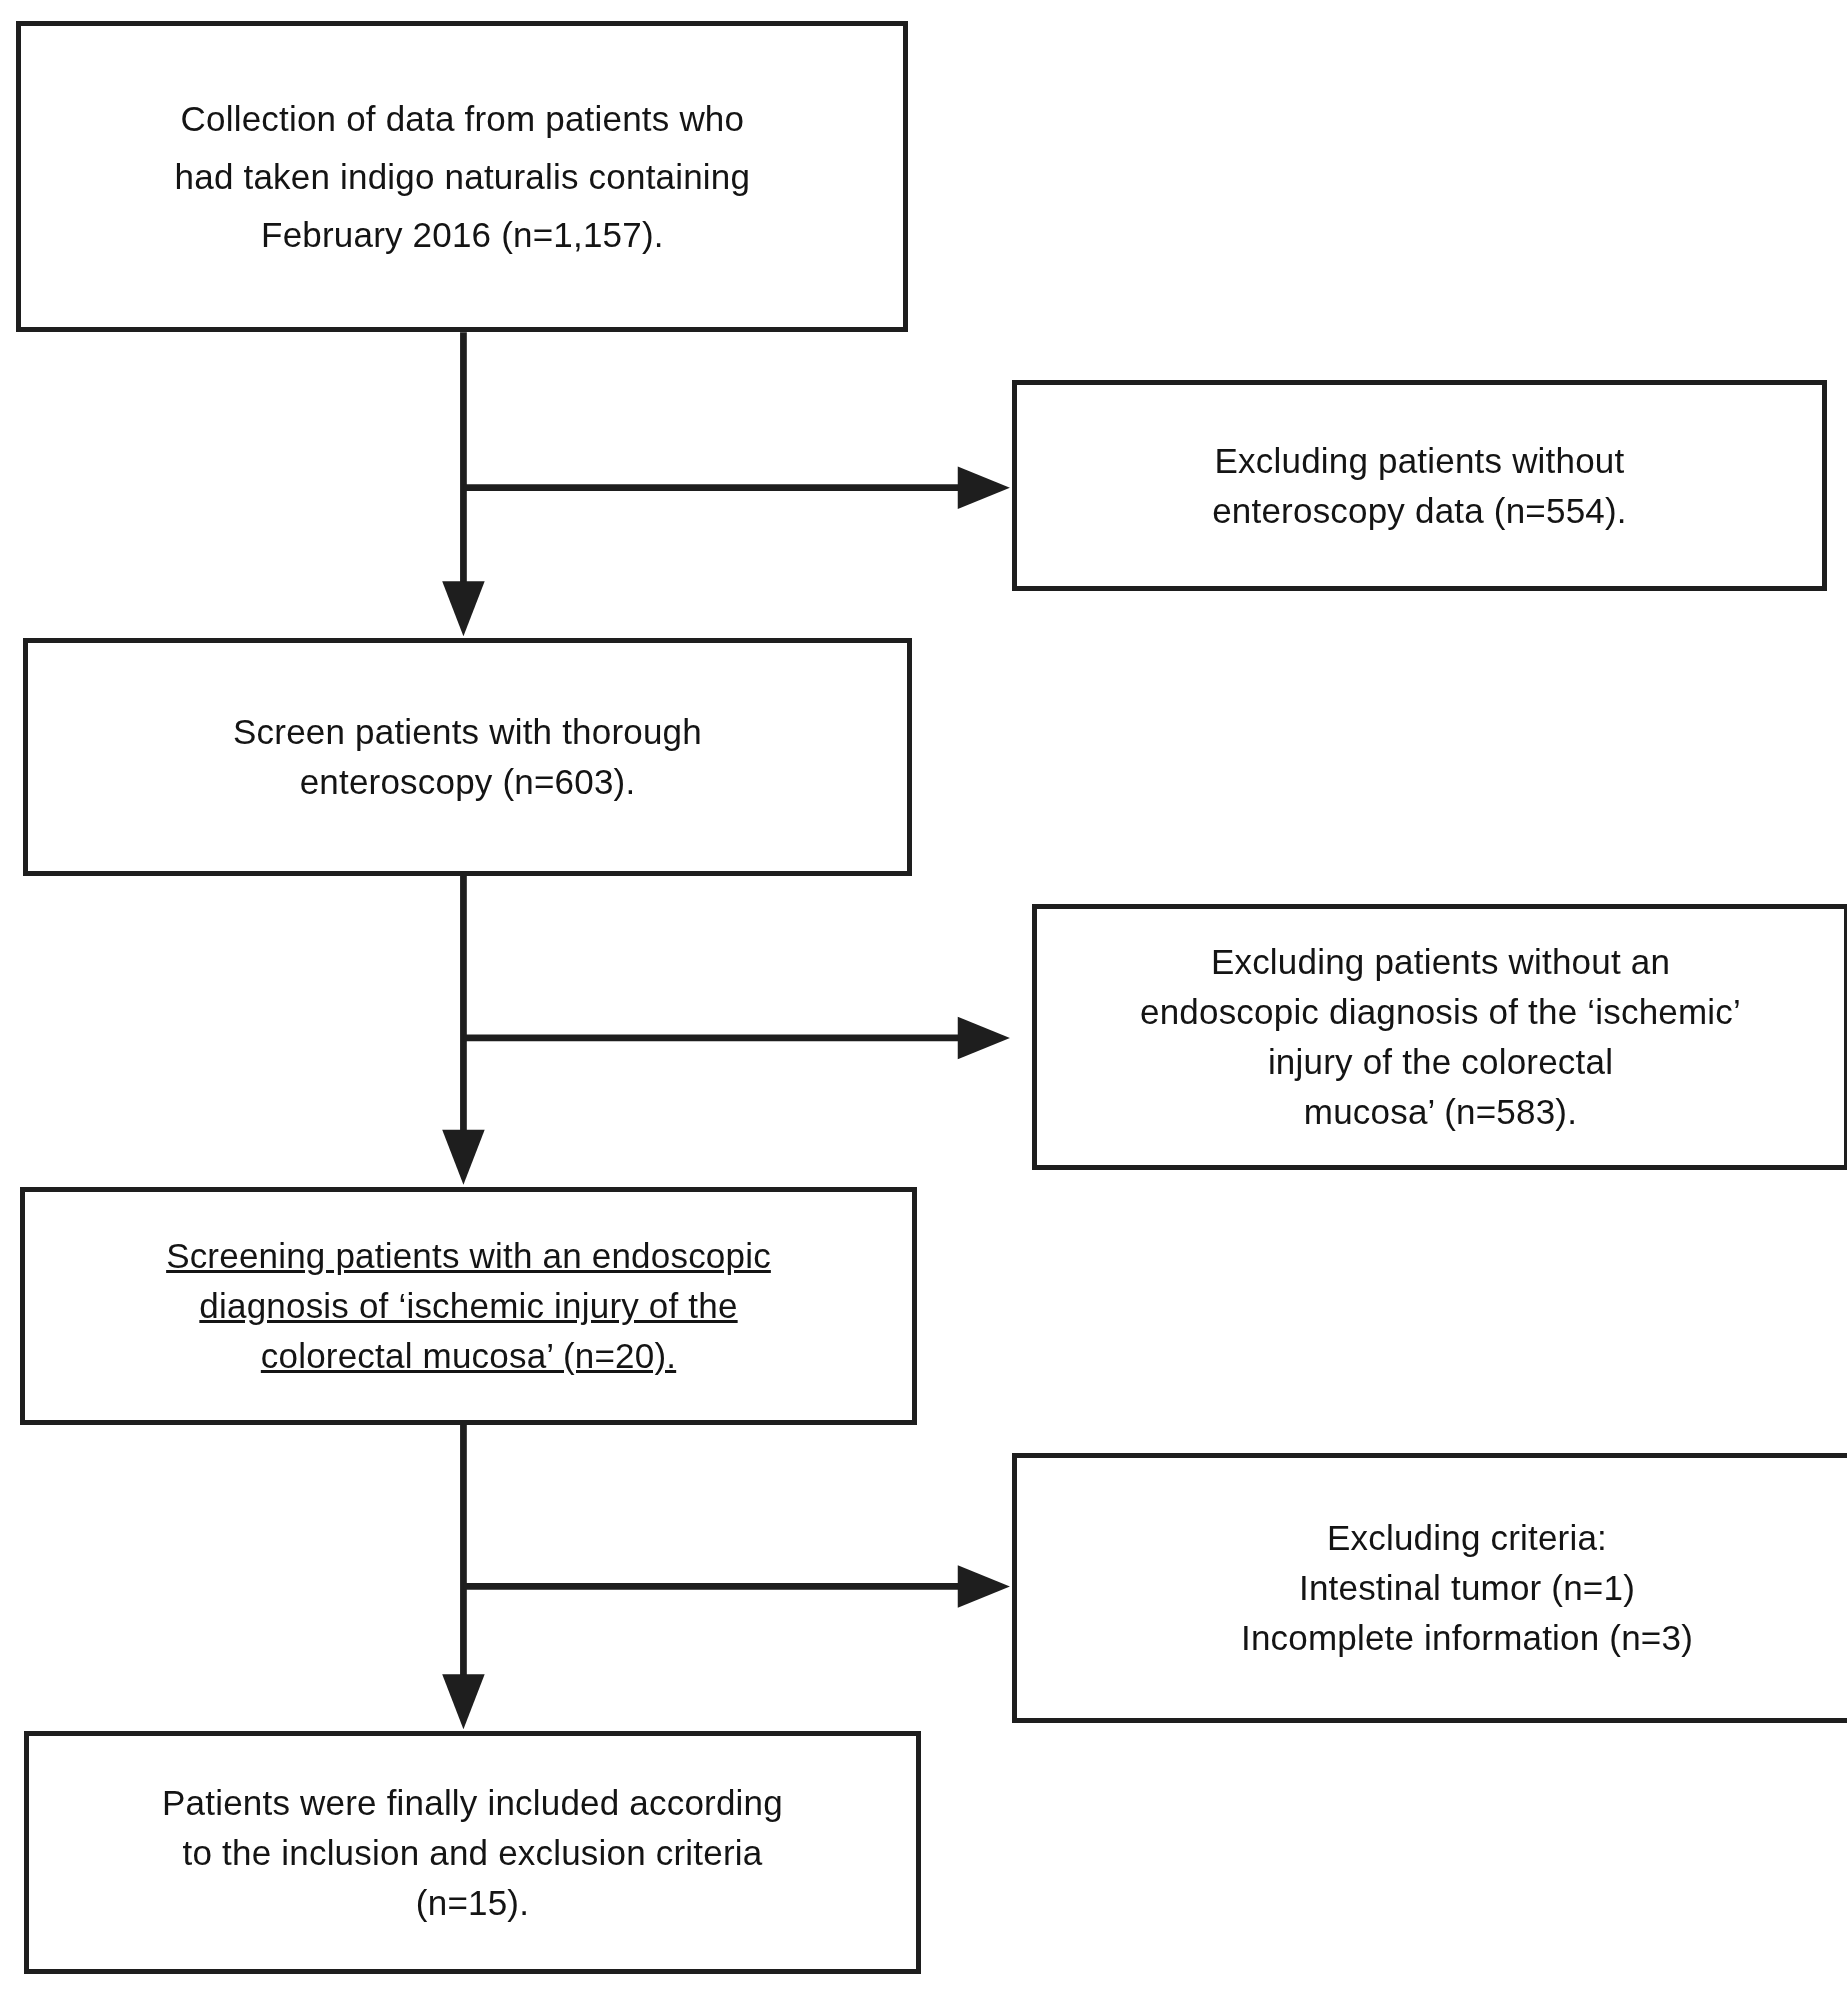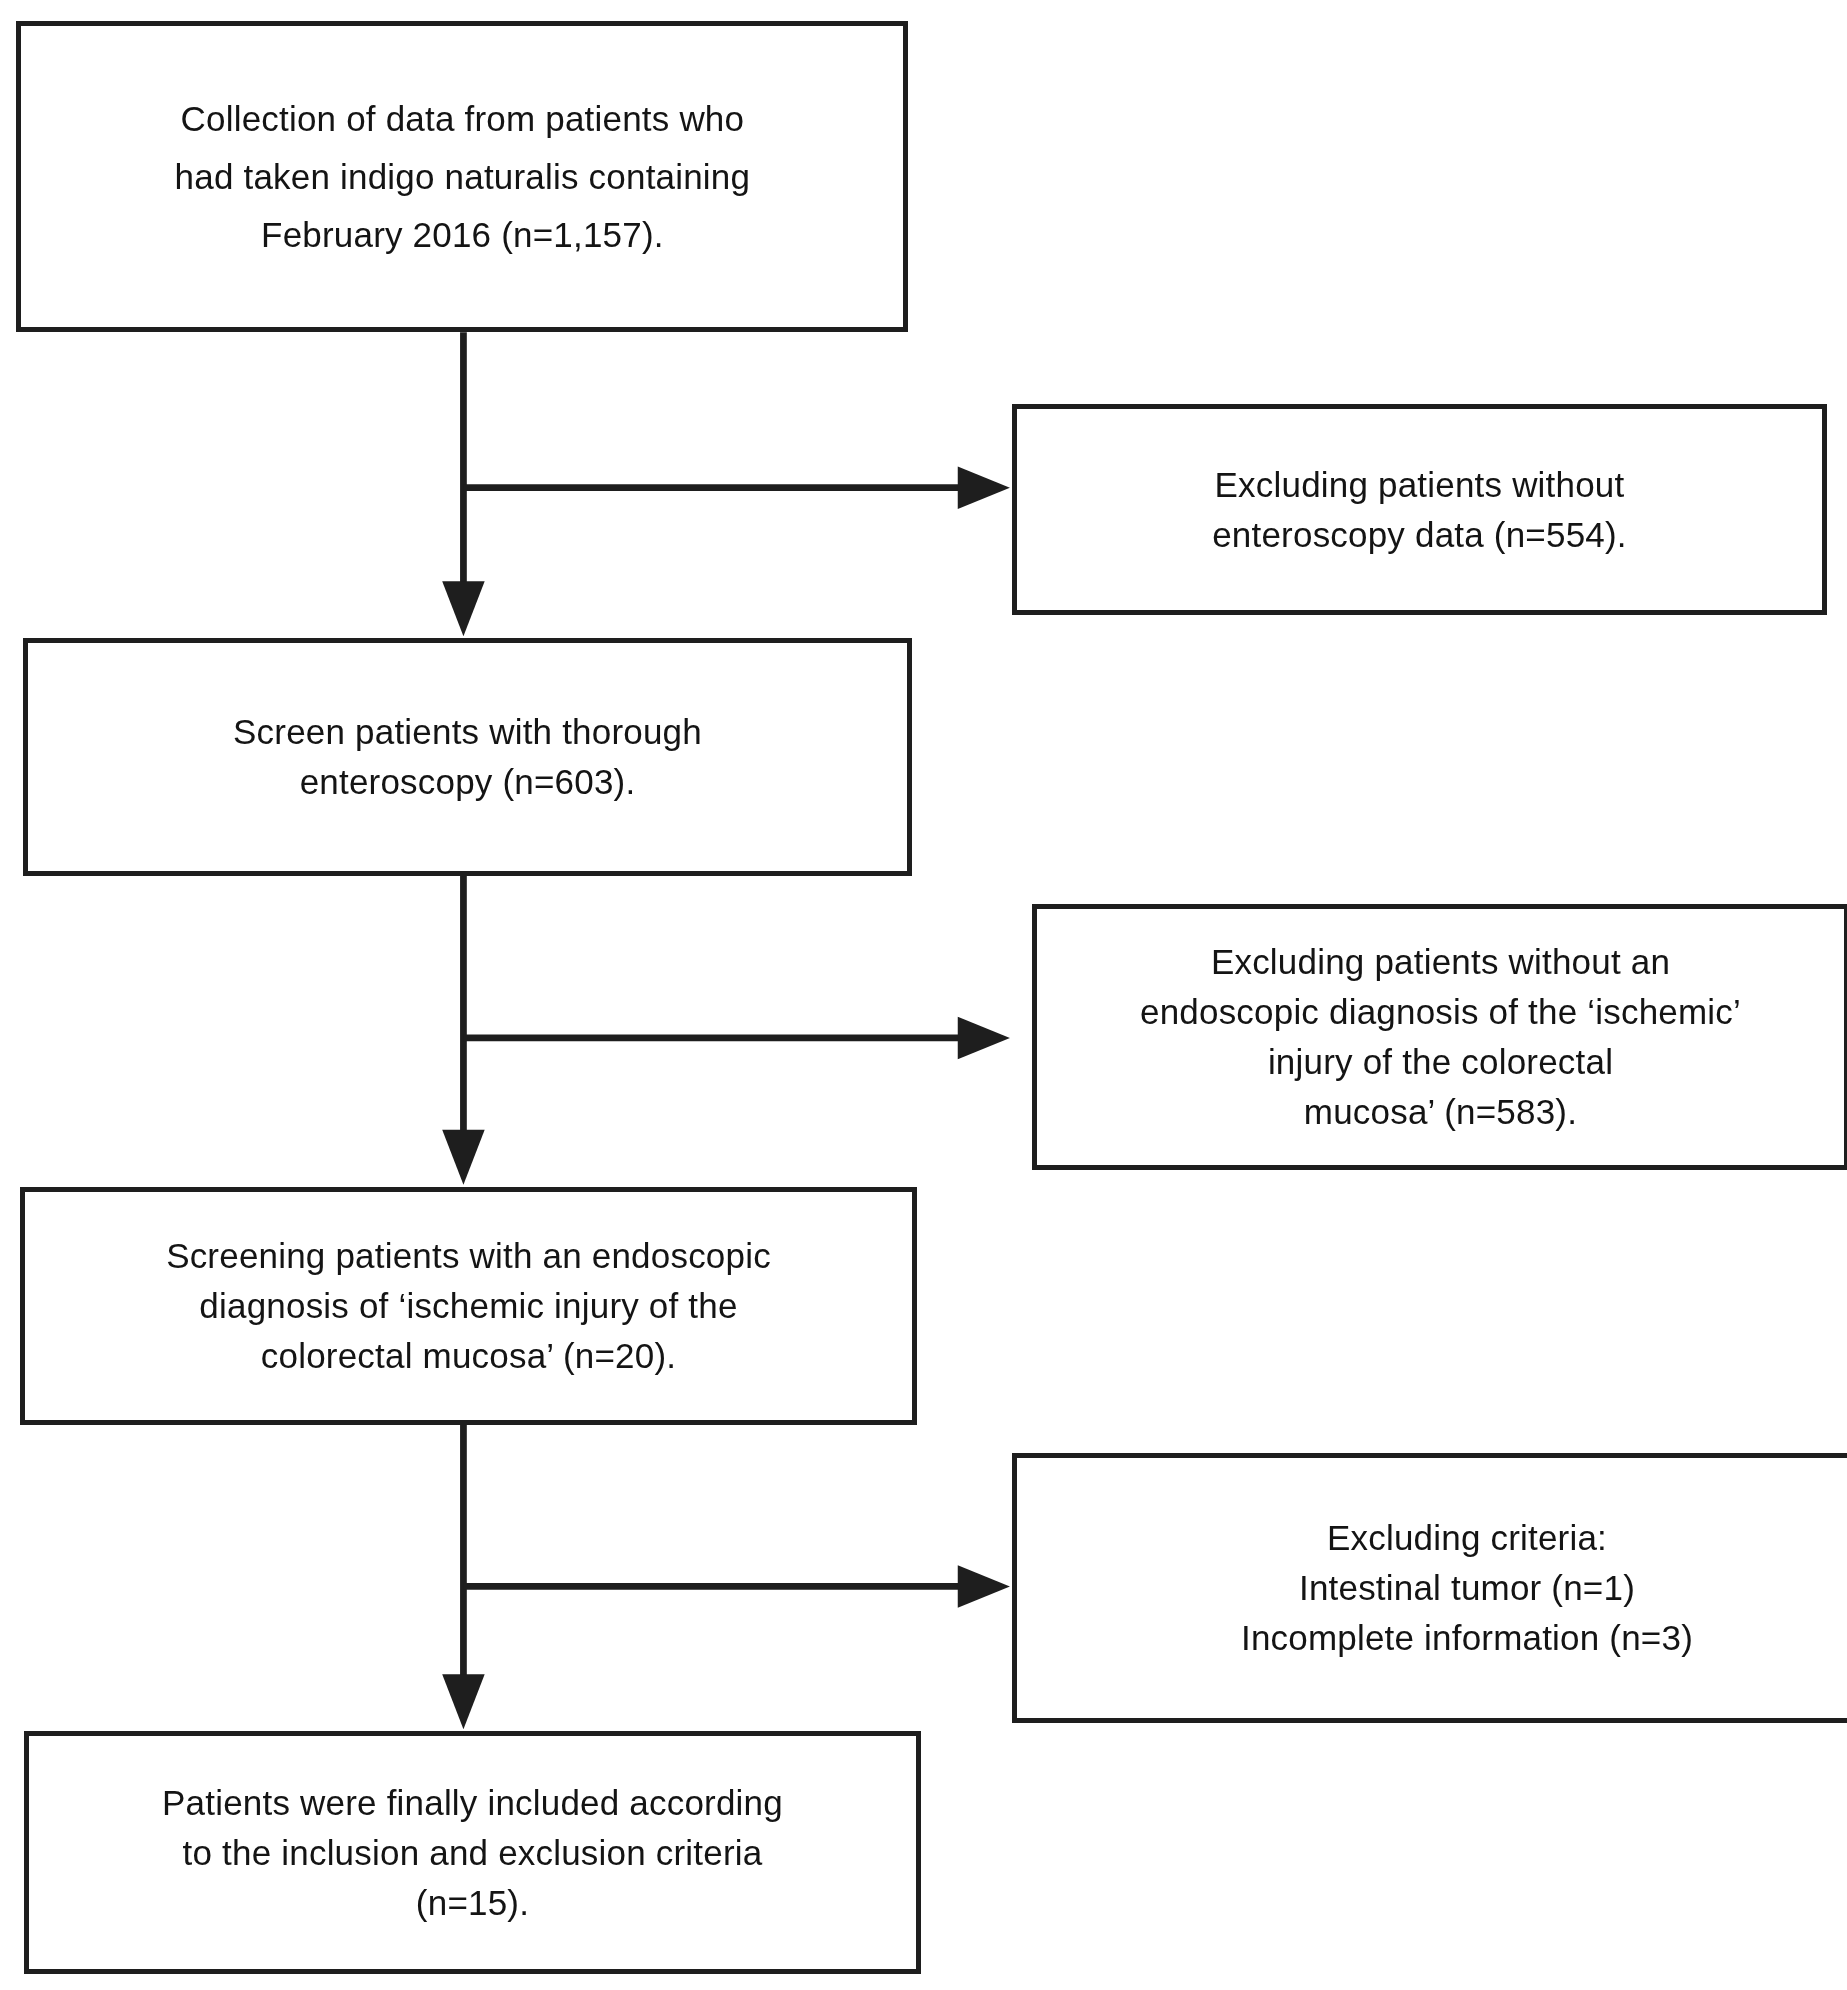--- a/index.html
+++ b/index.html
@@ -31,24 +31,24 @@
   }
   .fbox .tline {
     font-size: 35px;
     line-height: 50px;
     white-space: nowrap;
     letter-spacing: 0.2px;
   }
   
   .b1 { left: 16.4px;  top: 21px;   width: 892px; height: 311px; gap: 8px; }
   .b2 { left: 23px;  top: 638px;  width: 889px; height: 238px; }
-  .b3 { left: 20px;  top: 1187px; width: 897px; height: 238px; }
+  .b3 { left: 20px;  top: 1187px; width: 897px; height: 238px; text-decoration: underline; }
   .b4 { left: 24px;  top: 1731px; width: 897px; height: 243px; }
   
-  .r1 { left: 1012px; top: 380px;  width: 815px; height: 211px; margin-top: 24px; }
+  .r1 { left: 1012px; top: 380px;  width: 815px; height: 211px; }
   .r2 { left: 1012px; top: 904px;  width: 817px; height: 266px; margin-left: 20px; }
   .r3 { left: 1012px; top: 1453px; width: 910px; height: 270px; align-items: center; }
 </style>
 </head>
 <body>
 
 <div class="canvas">
 
   <svg class="connectors" viewBox="0 0 1913 2062" xmlns="http://www.w3.org/2000/svg">
 

